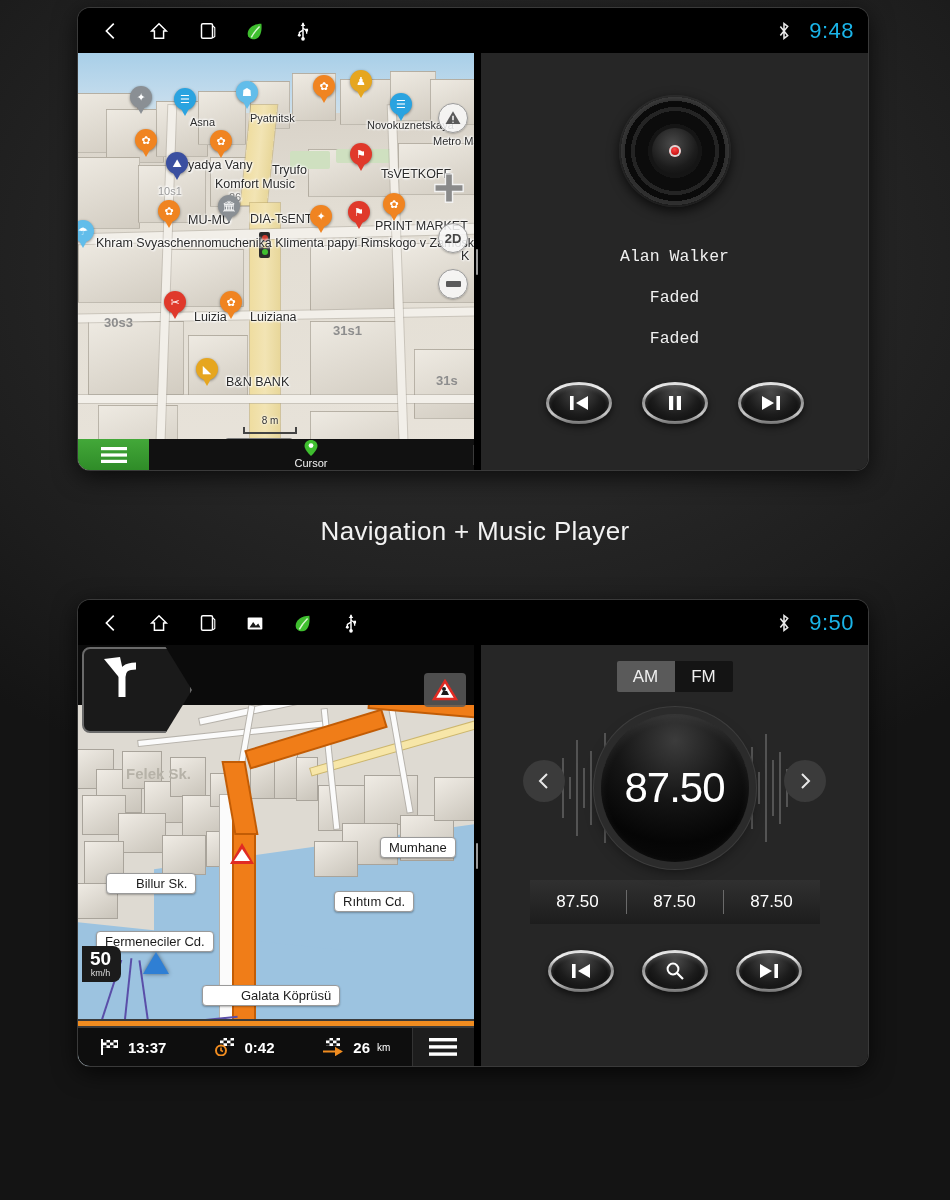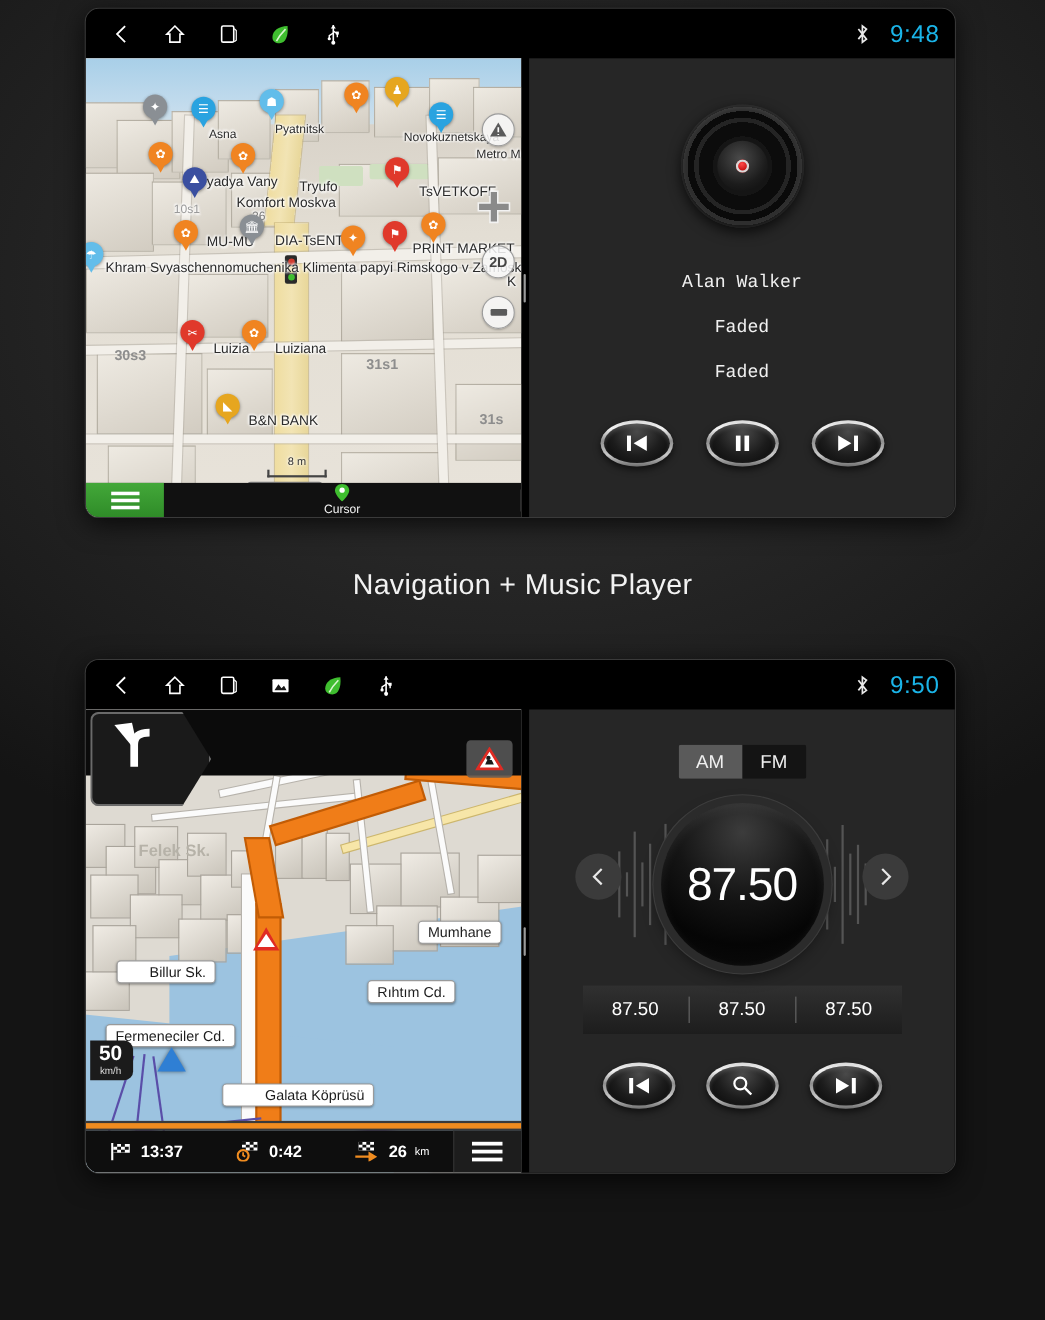--- a/index.html
+++ b/index.html
@@ -274,21 +274,21 @@
     color:#fff; font-size:15px; font-weight:bold;
   }
   .m2b-item .u { font-size:10px; font-weight:normal; }
   .m2b-menu {
     width:62px; height:38px; background:#1d1d1d; border-left:1px solid #333;
     display:flex; align-items:center; justify-content:center;
   }
 
   
   .fm { position:absolute; inset:0; display:flex; flex-direction:column; align-items:center; }
-  .band-toggle { display:flex; margin-top:32px; border-radius:2px; overflow:hidden; }
+  .band-toggle { display:flex; margin-top:16px; border-radius:2px; overflow:hidden; }
   .band-btn {
     width:58px; height:31px; display:flex; align-items:center; justify-content:center;
     font-size:17px; color:#f0f0f0; background:#141414;
   }
   .band-btn.active { background:#5a5a5a; }
   .fm-dial-wrap {
     position:relative; width:100%; height:168px; margin-top:12px;
     display:flex; align-items:center; justify-content:center;
   }
   .eq-bars {
@@ -417,21 +417,21 @@
               <i style="background:#e0b42a"></i>
               <i style="background:#3fbe2f"></i>
           </div>
 
           <div class="mlabel" style="left:112px;top:63px;">Asna</div>
           <div class="mlabel" style="left:172px;top:59px;">Pyatnitsk</div>
           <div class="mlabel" style="left:289px;top:66px;">Novokuznetskaya</div>
           <div class="mlabel" style="left:355px;top:82px;">Metro M</div>
           <div class="mlabel big" style="left:101px;top:105px;">Dyadya Vany</div>
           <div class="mlabel big" style="left:194px;top:110px;">Tryufo</div>
-          <div class="mlabel big" style="left:137px;top:124px;">Komfort Moskva</div>
+          <div class="mlabel big" style="left:137px;top:124px;">Komfort Music</div>
           <div class="mlabel" style="left:151px;top:138px;color:#7c7c7c;">26</div>
           <div class="mlabel" style="left:80px;top:132px;color:#9a9a9a;text-align:right;">10s1</div>
           <div class="mlabel big" style="left:303px;top:114px;">TsVETKOFF</div>
           <div class="mlabel big" style="left:110px;top:160px;">MU-MU</div>
           <div class="mlabel big" style="left:172px;top:159px;">DIA-TsENTR</div>
           <div class="mlabel big" style="left:297px;top:166px;">PRINT MARKET</div>
           <div class="mlabel big" style="left:18px;top:183px;">Khram Svyaschennomuchenika Klimenta papyi Rimskogo v Zamoskvorechie</div>
           <div class="mlabel big" style="left:116px;top:257px;">Luizia</div>
           <div class="mlabel big" style="left:172px;top:257px;">Luiziana</div>
           <div class="mlabel grey" style="left:26px;top:262px;">30s3</div>

